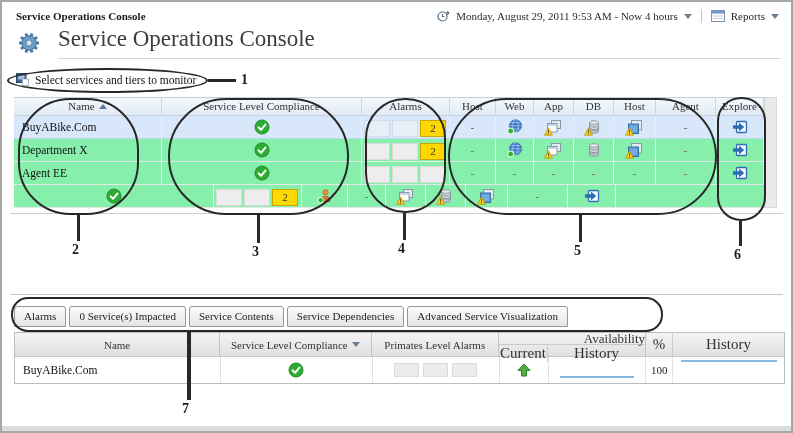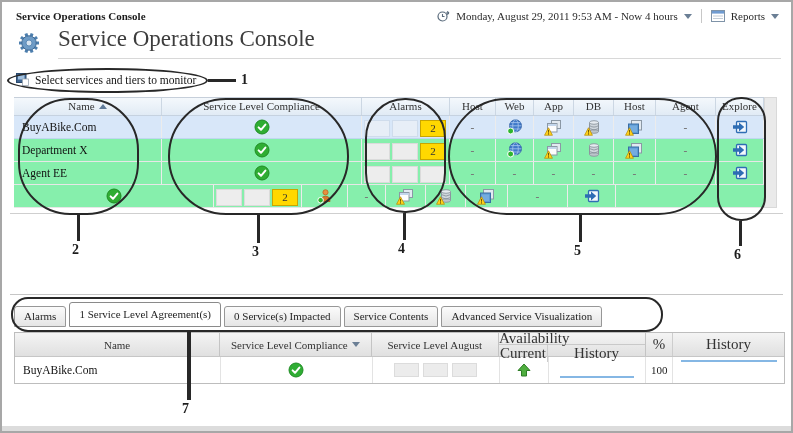--- a/index.html
+++ b/index.html
@@ -49,21 +49,21 @@
   
   .tabs{position:absolute;left:12px;top:299px;height:26px;display:flex;align-items:flex-end;gap:3px;font-size:11px;}
   .tab{height:21px;line-height:19px;padding:0 9px;background:linear-gradient(#fbfbfb,#e5e5e5);border:1px solid #979797;border-radius:3px 3px 0 0;color:#1f1f1f;white-space:nowrap;cursor:pointer;}
   .tab.active{height:25px;line-height:23px;background:#ffffff;border-color:#8a8a8a;}
   
   .sla{position:absolute;left:12px;top:330px;width:771px;font-size:11px;border:1px solid #bdbdbd;}
   .sla-h{display:flex;height:23px;background:linear-gradient(#f4f4f4,#e0e0e0);color:#333;}
   .sla-h .hc{border-right:1px solid #c4c4c4;display:flex;align-items:center;justify-content:center;gap:4px;cursor:pointer;}
   .grp{display:flex;flex-direction:column;border-right:1px solid #c4c4c4;}
   .grp:last-child,.sla-h .hc.last{border-right:none;}
-  .g-top{height:16px;line-height:11px;text-align:left;border-bottom:1px solid #c9c9c9;font-size:15px;}
+  .g-top{height:16px;line-height:11px;text-align:right;border-bottom:1px solid #c9c9c9;font-size:13px;}
   .g-sub{display:flex;flex:1;}
   .g-sub > div{display:flex;align-items:center;justify-content:center;border-right:1px solid #cdcdcd;font-size:15px;cursor:pointer;}
   .g-sub > div:last-child{border-right:none;}
   .sla-r{display:flex;height:27px;background:#fff;border-top:1px solid #c6c6c6;}
   .sla-r > div{border-right:1px solid #e3e3e3;display:flex;align-items:center;justify-content:center;position:relative;}
   .sla-r > div:last-child{border-right:none;}
   .w-name{width:206px;} .w-slc{width:152px;} .w-sla{width:128px;}
   .w-cur{width:49px;}   .w-hisA{width:97px;} .w-pct{width:27px;}  .w-hisC{width:111px;}
   .g-avail{width:147px;} .g-comp{width:138px;}
   .sla-r .w-name{justify-content:flex-start;padding-left:8px;color:#101010;font-size:11.5px;}
@@ -444,37 +444,37 @@
         </div>
     </div>
   </div>
 
   <div class="scroll-strip"></div>
   <div class="divider1"></div>
   <div class="divider2"></div>
 
   <div class="tabs">
     <div class="tab">Alarms</div>
-    <div class="tab active">1 Service Level Agreement(s)</div>
     <div class="tab">0 Service(s) Impacted</div>
     <div class="tab">Service Contents</div>
+    <div class="tab">Service Dependencies</div>
     <div class="tab">Advanced Service Visualization</div>
   </div>
 
   <div class="sla">
     <div class="sla-h">
       <div class="hc w-name">
           <span>Name</span>
         </div>
       <div class="hc w-slc">
           <span>Service Level Compliance</span>
           <span class="tri-down"></span>
         </div>
       <div class="hc w-sla">
-          <span>Service Level August</span>
+          <span>Primates Level Alarms</span>
         </div>
       <div class="grp g-avail">
         <div class="g-top">Availability</div>
         <div class="g-sub">
           <div class="w-cur">Current</div>
           <div class="w-hisA">History</div>
         </div>
       </div>
       <div class="grp g-comp">
         <div class="g-sub">

